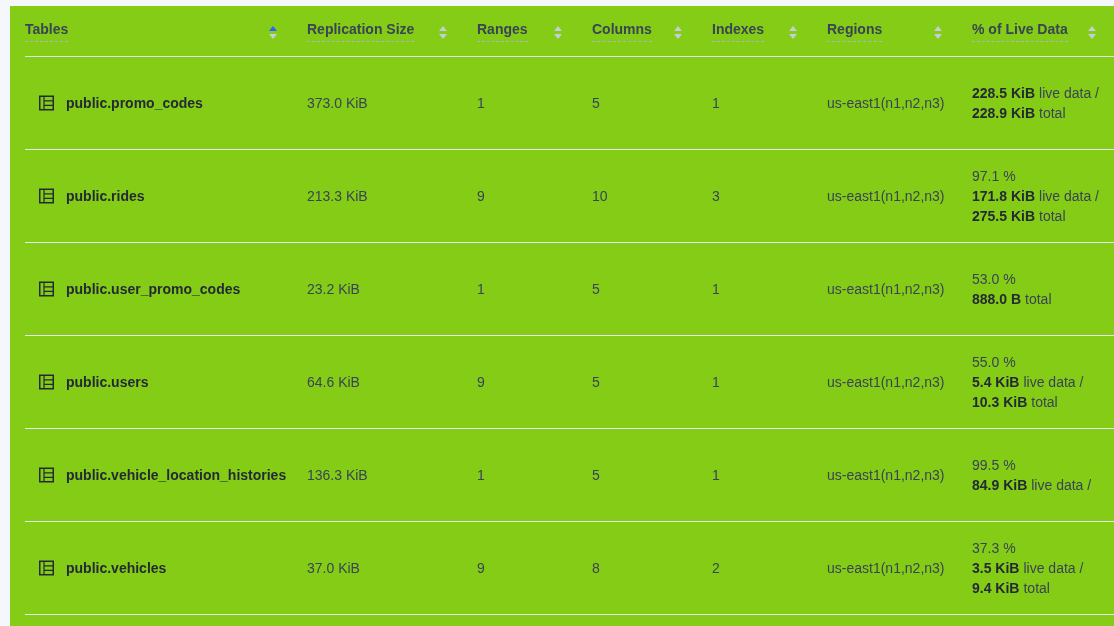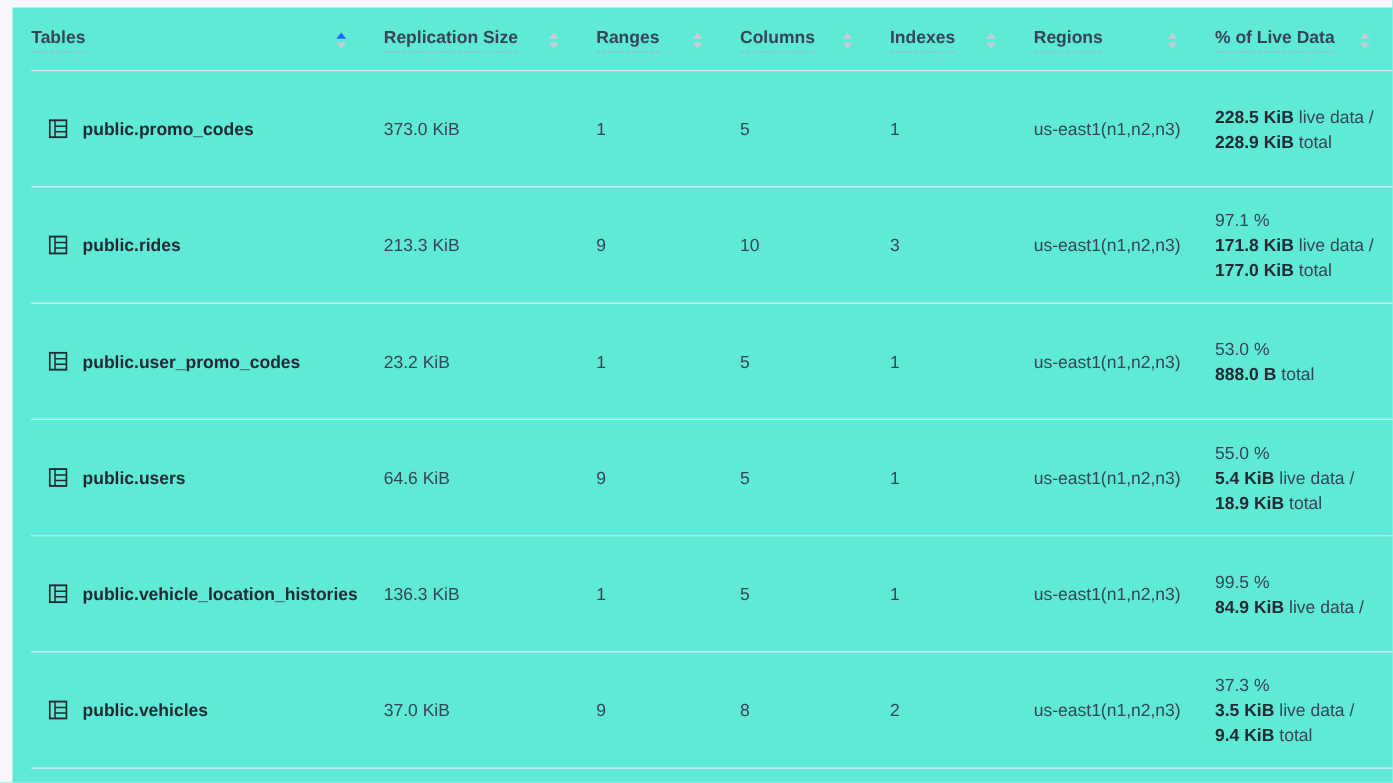--- a/index.html
+++ b/index.html
@@ -16,21 +16,21 @@
   html,body{width:1114px;height:626px;overflow:hidden;}
   body{
     background:var(--bg);
     font-family:"Liberation Sans","DejaVu Sans",sans-serif;
     font-size:14px;
     color:var(--text);
   }
   .card{
     position:absolute;
     left:10px;top:6px;right:0;bottom:0;
-    background:#5eead4;
+    background:#84cc16;
     padding-left:15px;
   }
   .thead,.tr{
     display:grid;
     grid-template-columns:270px 170px 115px 120px 115px 145px minmax(0,1fr);
     align-items:center;
   }
   .thead{
     height:51px;
     border-bottom:1px solid var(--head-border);
@@ -184,21 +184,21 @@
       <span class="tname bind-name">public.rides</span>
     </div>
     <div class="td bind-replication_size">213.3 KiB</div>
     <div class="td bind-ranges">9</div>
     <div class="td bind-columns">10</div>
     <div class="td bind-indexes">3</div>
     <div class="td bind-regions">us-east1(n1,n2,n3)</div>
     <div class="td td-live">
       <div class="bind-live_percent">97.1 %</div>
       <div><b class="bind-live_size">171.8 KiB</b><span class="sfx bind-live_suffix">live data /</span></div>
-      <div><b class="bind-total_size">177.0 KiB</b><span class="sfx bind-total_suffix">total</span></div>
+      <div><b class="bind-total_size">275.5 KiB</b><span class="sfx bind-total_suffix">total</span></div>
     </div>
   </div>
 
   <div class="tr">
     <div class="td td-name">
       <span class="table-icon">
         <svg width="15" height="16" viewBox="0 0 15 16" fill="none">
           <rect x="0.75" y="1.25" width="13.5" height="13.5" stroke="#242a35" stroke-width="1.5"></rect>
           <path d="M5 1.5 V 14.5" stroke="#242a35" stroke-width="1.2"></path>
           <path d="M5 5.9 H 14.5 M5 10.4 H 14.5" stroke="#242a35" stroke-width="1.2"></path>
@@ -229,21 +229,21 @@
       <span class="tname bind-name">public.users</span>
     </div>
     <div class="td bind-replication_size">64.6 KiB</div>
     <div class="td bind-ranges">9</div>
     <div class="td bind-columns">5</div>
     <div class="td bind-indexes">1</div>
     <div class="td bind-regions">us-east1(n1,n2,n3)</div>
     <div class="td td-live">
       <div class="bind-live_percent">55.0 %</div>
       <div><b class="bind-live_size">5.4 KiB</b><span class="sfx bind-live_suffix">live data /</span></div>
-      <div><b class="bind-total_size">18.9 KiB</b><span class="sfx bind-total_suffix">total</span></div>
+      <div><b class="bind-total_size">10.3 KiB</b><span class="sfx bind-total_suffix">total</span></div>
     </div>
   </div>
 
   <div class="tr">
     <div class="td td-name">
       <span class="table-icon">
         <svg width="15" height="16" viewBox="0 0 15 16" fill="none">
           <rect x="0.75" y="1.25" width="13.5" height="13.5" stroke="#242a35" stroke-width="1.5"></rect>
           <path d="M5 1.5 V 14.5" stroke="#242a35" stroke-width="1.2"></path>
           <path d="M5 5.9 H 14.5 M5 10.4 H 14.5" stroke="#242a35" stroke-width="1.2"></path>

